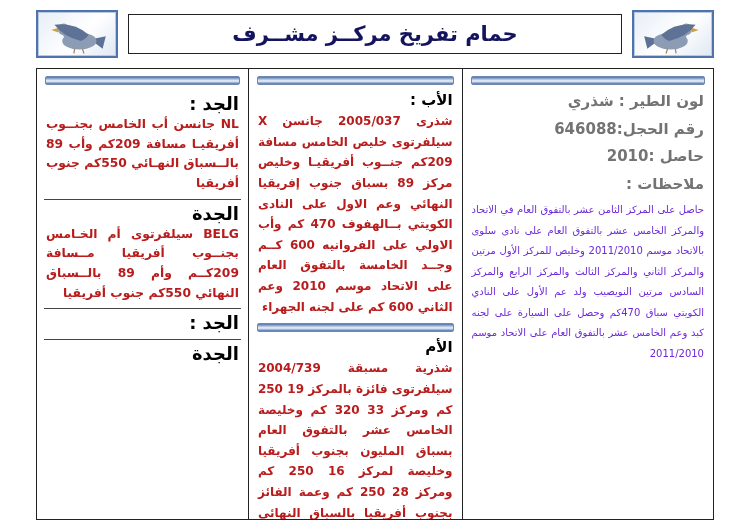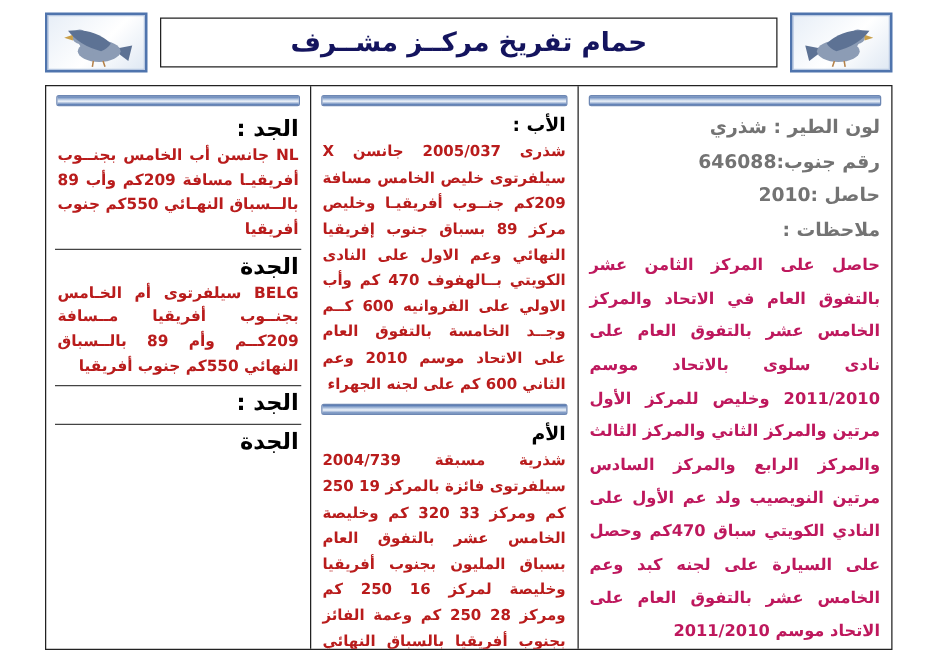--- a/index.html
+++ b/index.html
@@ -47,21 +47,21 @@
   .bar {
     flex:none; height:9px; border-radius:2px; margin:2px 1px 5px 1px;
     background:linear-gradient(180deg,#4e73ae 0%,#cfdcee 45%,#eef3fa 58%,#4e73ae 100%);
     border:0.5px solid #6d87b3;
   }
   .bar.mid { margin:6px 1px 5px 1px; }
 
   
   .bird-line { font-size:15px; font-weight:bold; color:#737373; margin:2px 2px 6px 2px; line-height:1.3; }
   .notes-text {
-    font-size:13px; font-weight:bold; color:#be185d;
+    font-size:10px; font-weight:normal; color:#6d28d9;
     text-align:justify; line-height:2.05; margin:0 2px;
   }
 
   
   .sec-h { font-size:15px; font-weight:bold; color:#000; margin:1px 2px 2px 2px; }
   .sec-p {
     font-size:12px; font-weight:bold; color:#b91c1c;
     text-align:justify; line-height:1.72; margin:0 2px;
   }
 
@@ -104,21 +104,21 @@
         <path d="M38,46 L36,52 M48,46 L49,52" stroke="#b5824a" stroke-width="1.6" fill="none"></path>
       </svg>
     </div>
   </div>
 
   <div class="main">
 
     <div class="col col-bird">
       <div class="bar"></div>
       <div class="bird-line">لون الطير : شذري</div>
-      <div class="bird-line">رقم جنوب:646088</div>
+      <div class="bird-line">رقم الحجل:646088</div>
       <div class="bird-line">حاصل :2010</div>
       <div class="bird-line">ملاحظات :</div>
       <div class="notes-text">حاصل على المركز الثامن عشر بالتفوق العام في الاتحاد والمركز الخامس عشر بالتفوق العام على نادى سلوى بالاتحاد موسم 2011/2010 وخليص للمركز الأول مرتين والمركز الثاني والمركز الثالث والمركز الرابع والمركز السادس مرتين النويصيب ولد عم الأول على النادي الكويتي سباق 470كم وحصل على السيارة على لجنه كبد وعم الخامس عشر بالتفوق العام على الاتحاد موسم 2011/2010</div>
 
     </div>
 
     <div class="col col-parents">
       <div class="bar"></div>
       <div class="sec-h">الأب :</div>
       <div class="sec-p">شذرى 2005/037 جانسن X سيلفرتوى خليص الخامس مسافة 209كم جنــوب أفريقيـا وخليص مركز 89 بسباق جنوب إفريقيا النهائي وعم الاول على النادى الكويتي بــالهفوف 470 كم وأب الاولي على الفروانيه 600 كــم وجــد الخامسة بالتفوق العام على الاتحاد موسم 2010 وعم الثاني 600 كم على لجنه الجهراء</div>

